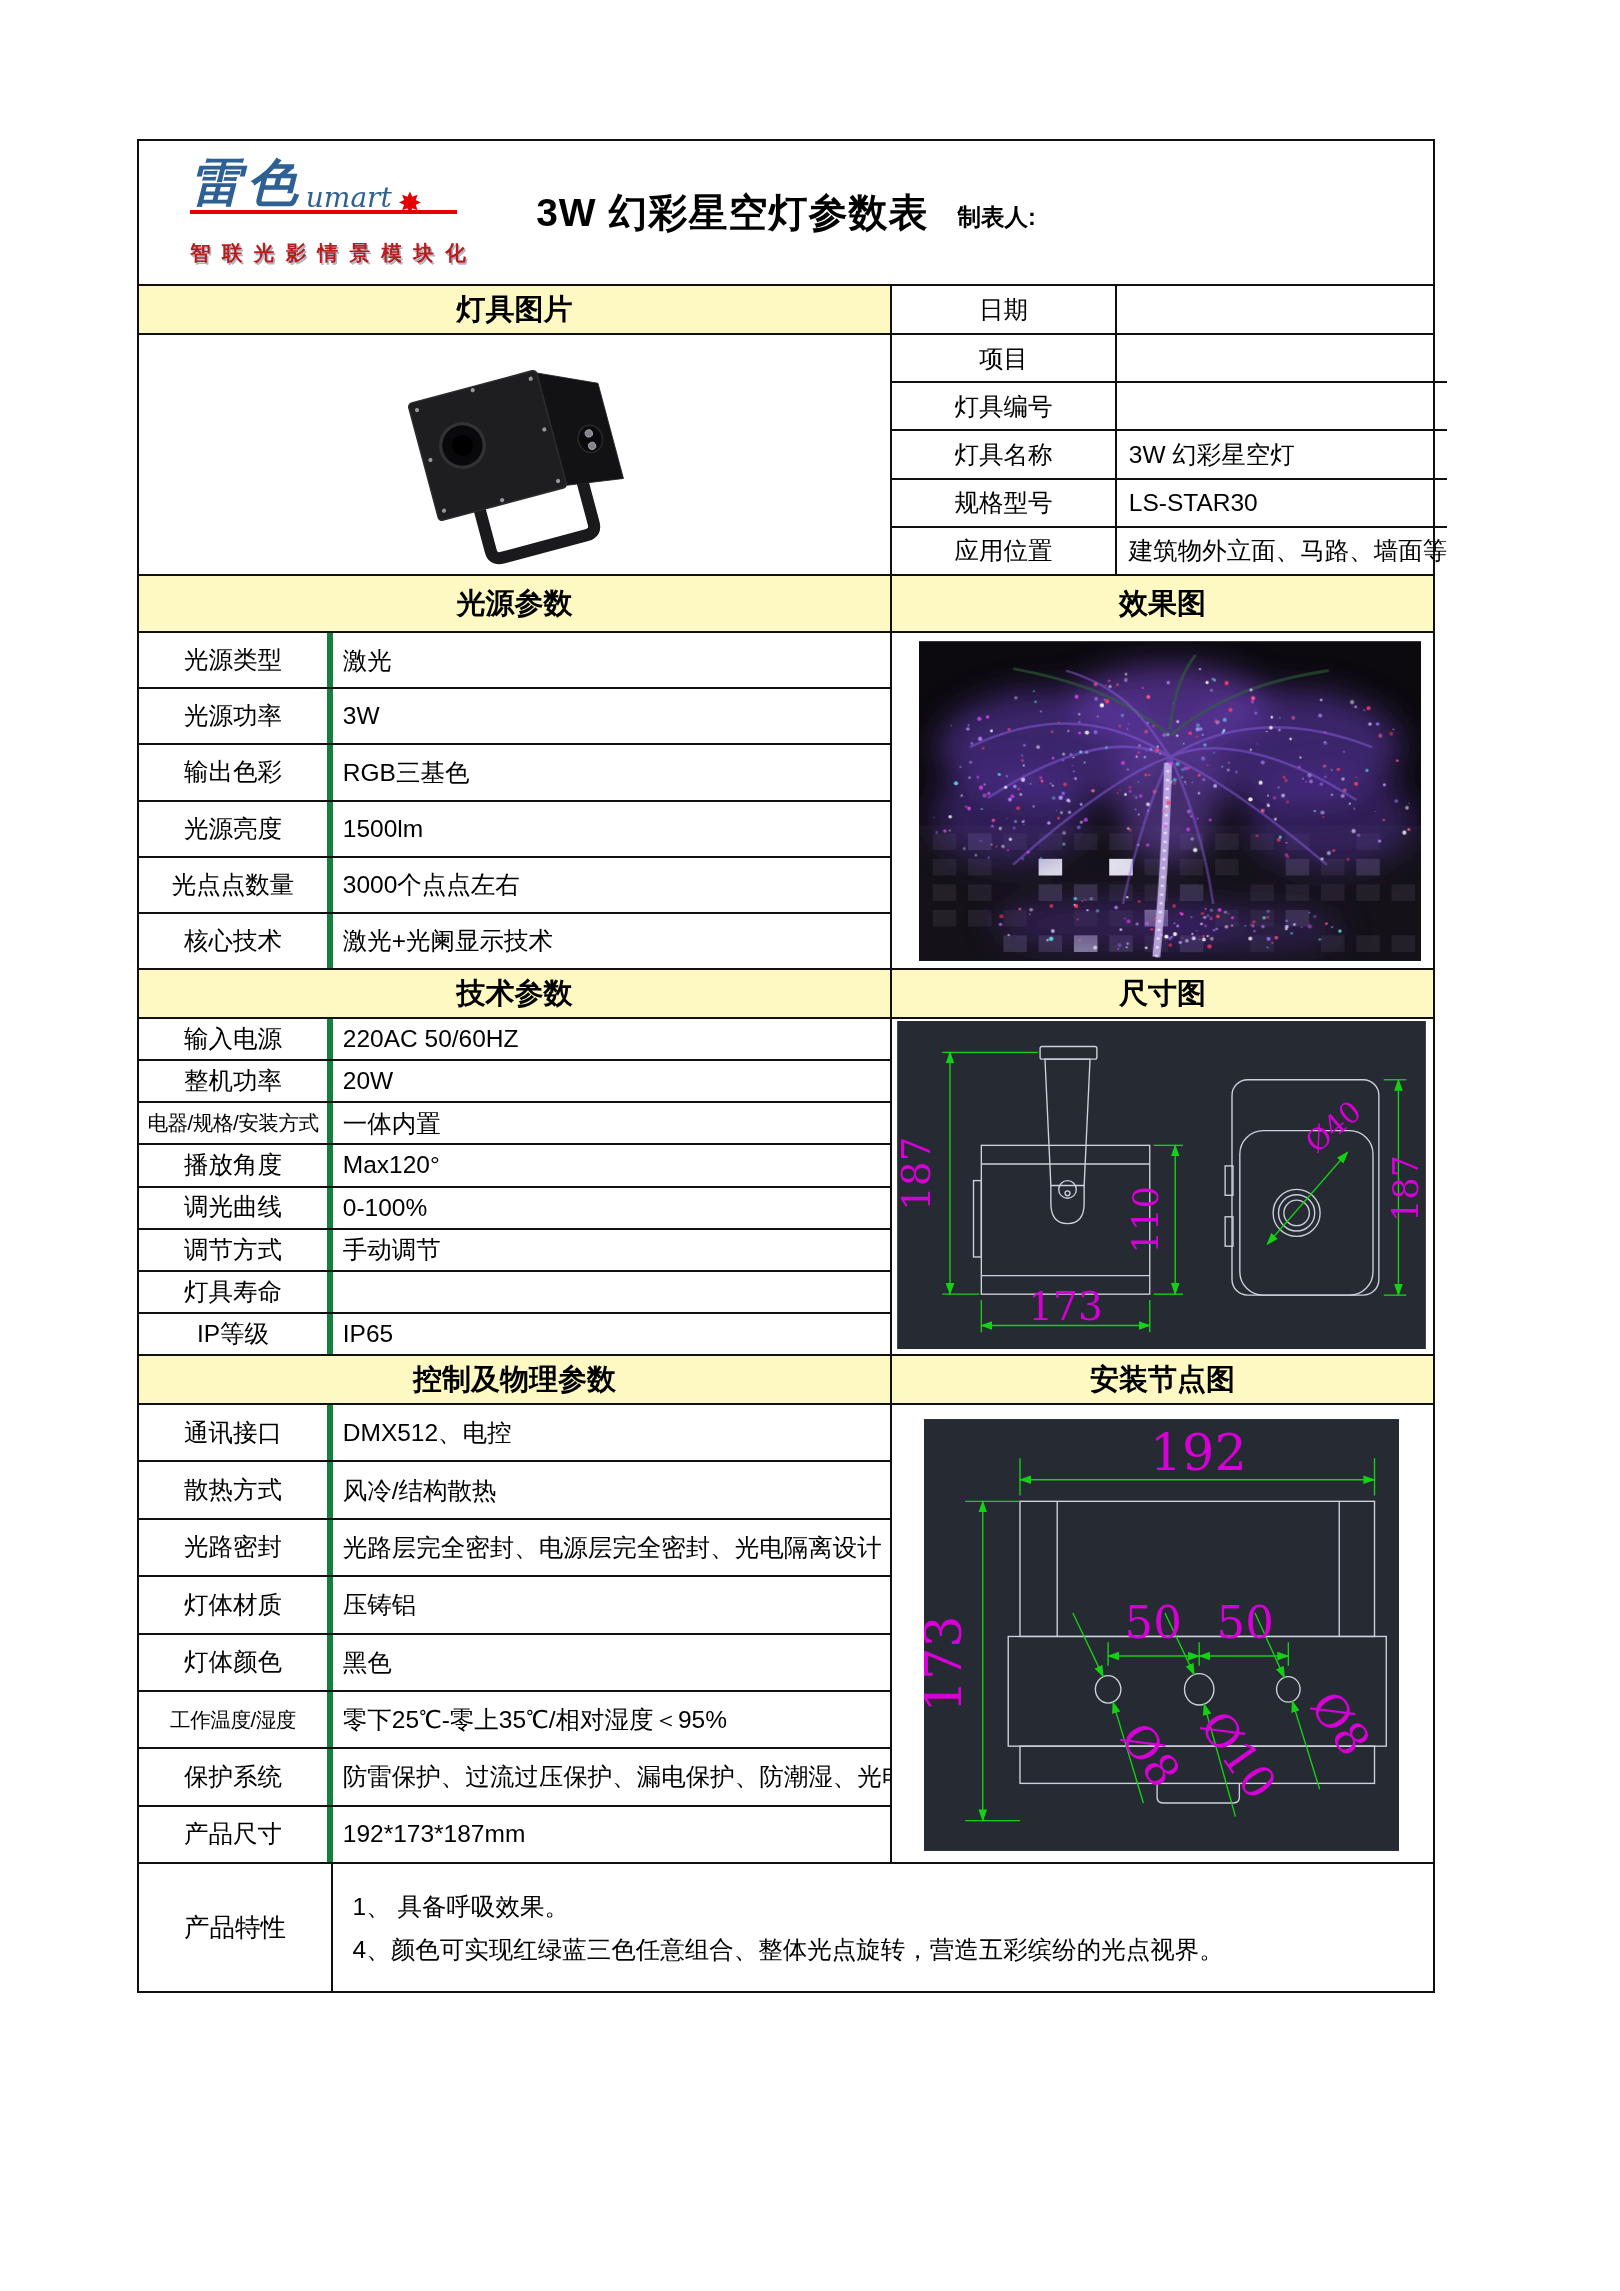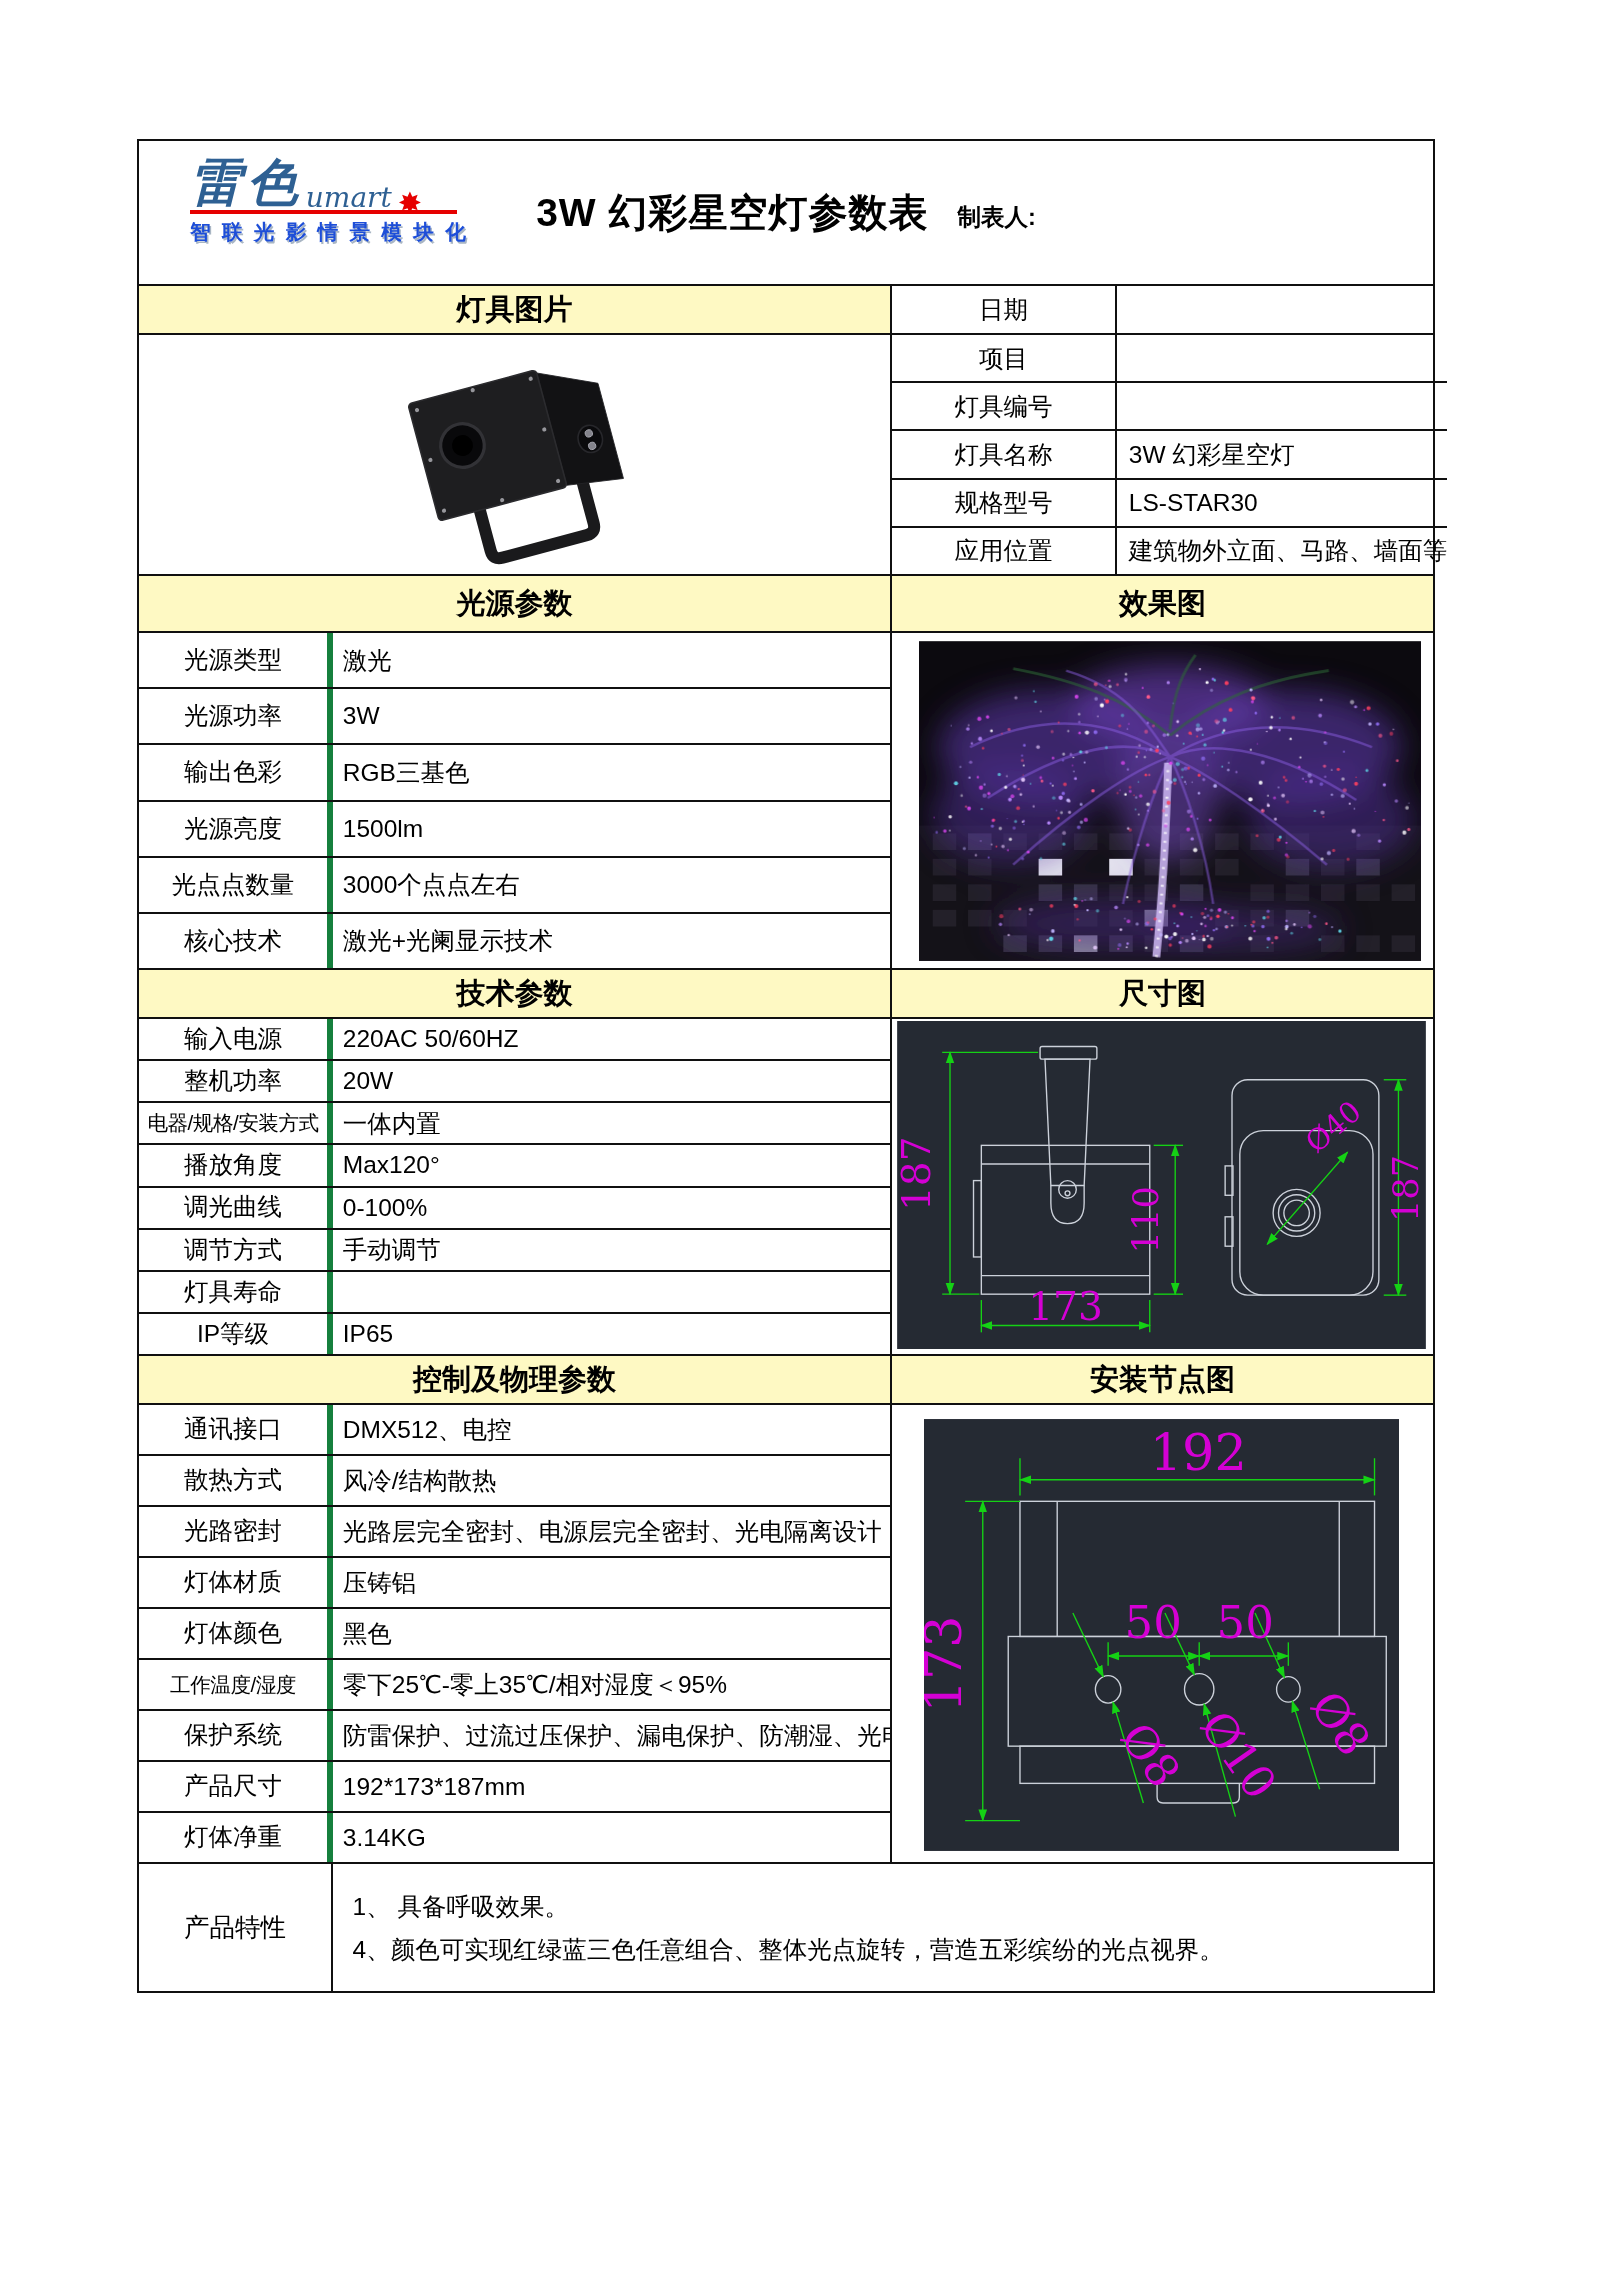--- a/index.html
+++ b/index.html
@@ -13,21 +13,21 @@
   .hdr{height:145px;flex:none;border-bottom:2.9px solid #101010;position:relative;}
   .titlewrap{position:absolute;inset:0;display:flex;align-items:center;justify-content:center;}
   .title{font-size:39px;font-weight:bold;letter-spacing:1px;}
   .creator{font-size:23.5px;font-weight:600;margin-left:29px;padding-top:9.8px;}
   .logo{position:absolute;left:51px;top:15.7px;width:323px;}
   .logo-top{display:flex;align-items:flex-end;line-height:1;}
   .logo-cn{font-family:"DejaVu Serif",serif;font-style:italic;font-weight:bold;font-size:51px;color:#2e6093;letter-spacing:5.9px;}
   .logo-en{font-family:"DejaVu Serif",serif;font-style:italic;font-size:28px;color:#2e6093;margin-left:2px;transform:translateY(3.9px);}
   .logo-star{color:#e60000;font-size:29px;margin-left:5.9px;transform:translateY(9.8px);}
   .logo-line{width:267px;height:3.9px;background:#e60000;margin-top:2px;}
-  .logo-tag{margin-top:4px;font-size:20.6px;font-weight:bold;letter-spacing:11.3px;color:#1d4ed8;
+  .logo-tag{margin-top:25px;font-size:20.6px;font-weight:bold;letter-spacing:11.3px;color:#b91c1c;
             font-family:"DejaVu Serif",serif;text-shadow:1.5px 1.5px 0 #a9b6c4;white-space:nowrap;}
 
   
   .row1{height:49px;flex:none;display:flex;border-bottom:2px solid #101010;}
   .bandcell{background:#fef9c3;font-weight:bold;font-size:29px;display:flex;align-items:center;justify-content:center;}
   .w-lhalf{width:753px;border-right:2px solid #101010;flex:none;}
   .band{height:57px;flex:none;display:flex;border-bottom:2px solid #101010;}
   .band.h50{height:49px;}
   .band-r{flex:1;}
   .rlabel{width:225px;flex:none;border-right:2px solid #101010;display:flex;align-items:center;justify-content:center;font-size:24.5px;}
@@ -822,24 +822,20 @@
           <div class="lvalue">零下25℃-零上35℃/相对湿度＜95%</div>
         </div>
         <div class="drow">
           <div class="llabel">保护系统</div>
           <div class="lvalue clip">防雷保护、过流过压保护、漏电保护、防潮湿、光电隔</div>
         </div>
         <div class="drow">
           <div class="llabel">产品尺寸</div>
           <div class="lvalue">192*173*187mm</div>
         </div>
-        <div class="drow">
-          <div class="llabel">灯体净重</div>
-          <div class="lvalue">3.14KG</div>
-        </div>
       </div>
       <div class="rimg">
         <svg class="cad cad-inst" width="475" height="432" viewBox="0 0 485 441">
           <defs>
             <marker id="m2" viewBox="0 0 10 10" refX="9" refY="5" markerWidth="9" markerHeight="9" orient="auto-start-reverse">
               <path d="M0 1.5 L10 5 L0 8.5 Z" fill="#15d115"></path>
             </marker>
           </defs>
           <rect x="0" y="0" width="485" height="441" fill="#252a33"></rect>
           <g stroke="#ccd1da" fill="none" stroke-width="1.4">

